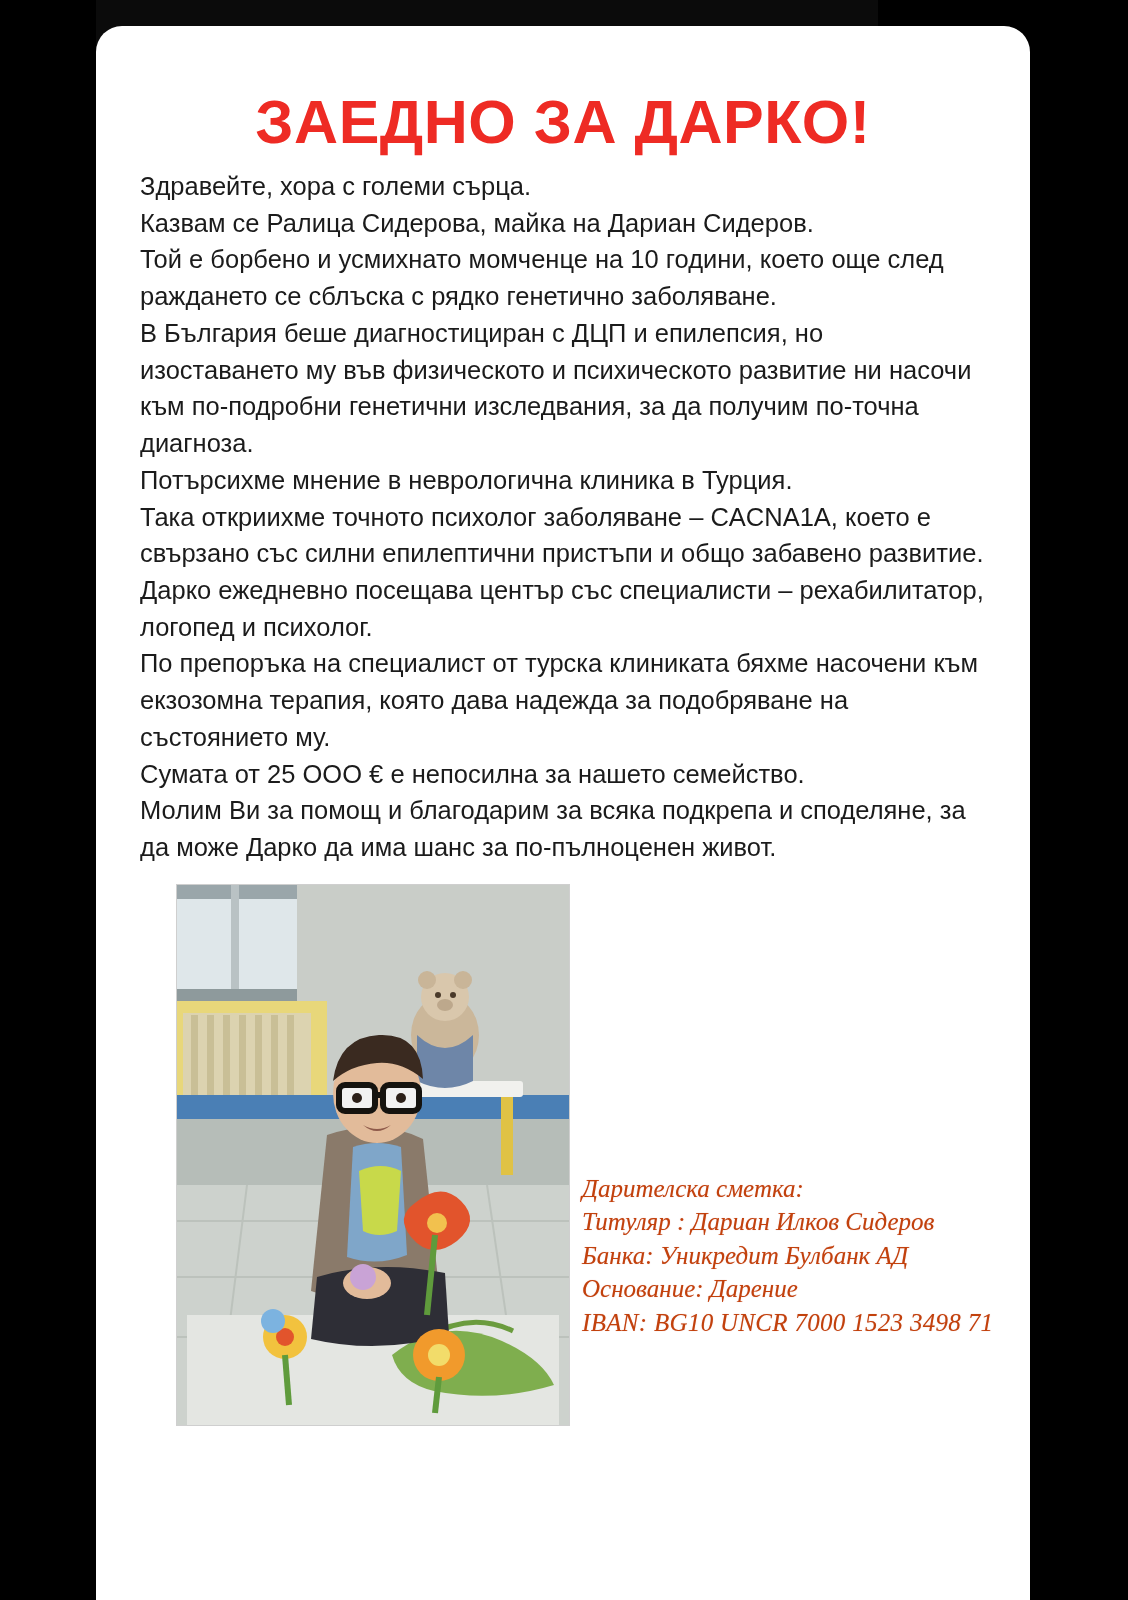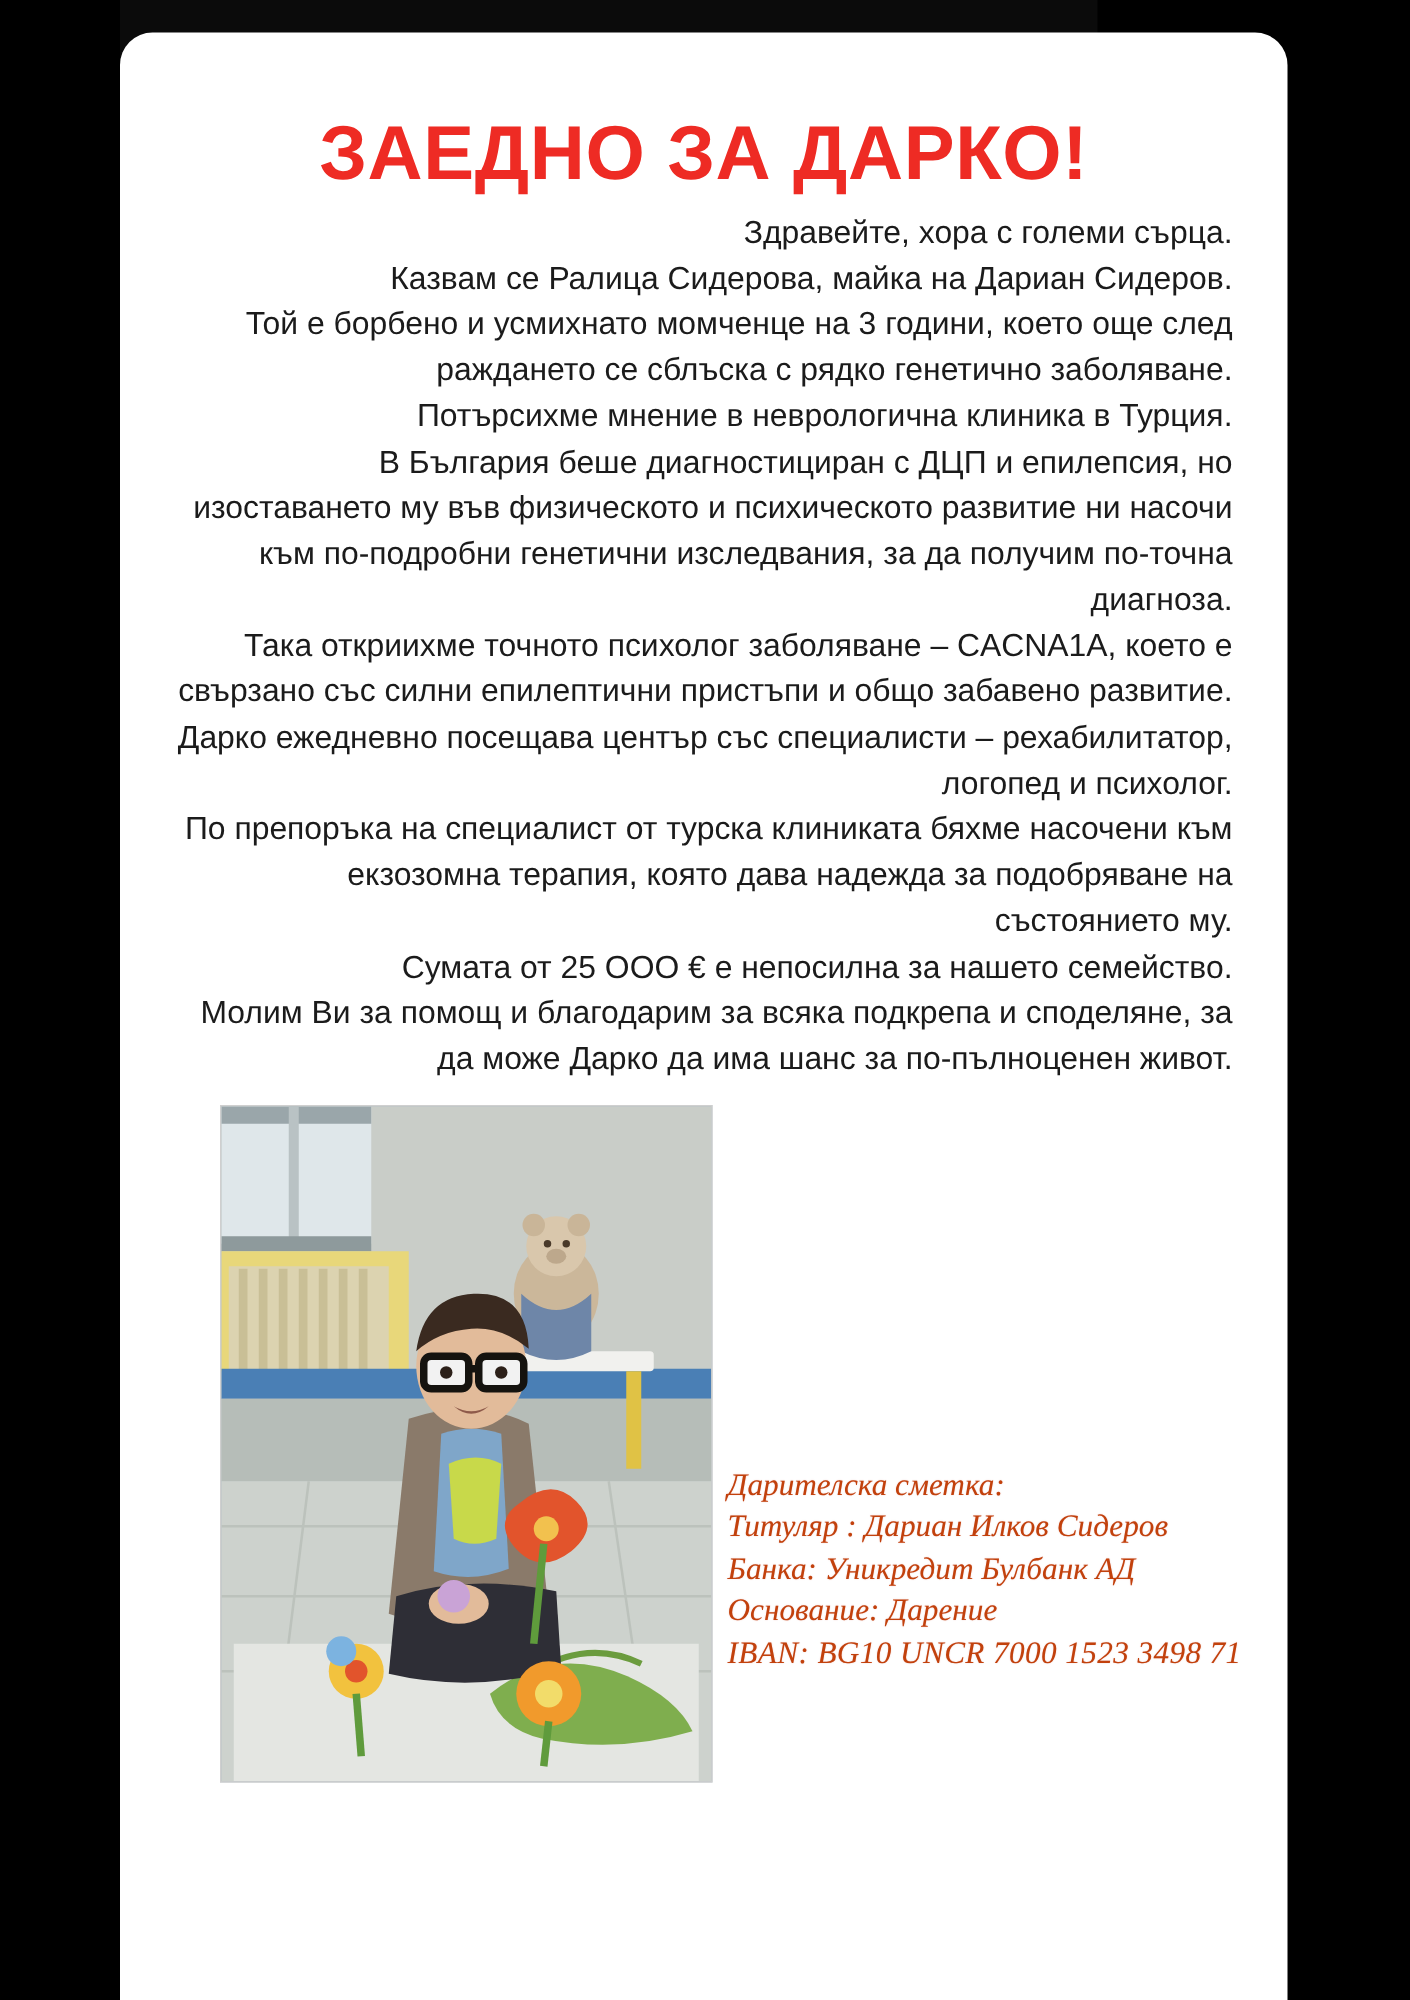--- a/index.html
+++ b/index.html
@@ -48,21 +48,21 @@
     text-align: center;
     color: #ee2b24;
     font-weight: bold;
     font-size: 61px;
     letter-spacing: 0.5px;
     line-height: 1.05;
     margin: 18px 0 14px 0;
     font-family: "Liberation Sans", sans-serif;
   }
   .body-text {
-    text-align: right;
+    text-align: left;
     color: #1b1b1b;
     font-size: 25.5px;
     line-height: 1.44;
     font-family: "Liberation Sans", sans-serif;
     padding: 0 4px;
   }
   .body-text p {
     margin: 0;
   }
   .lower {
@@ -104,23 +104,23 @@
   <div class="gutter-right"></div>
 
   <div class="card">
     <div class="content">
 
       <h1 class="headline">ЗАЕДНО ЗА ДАРКО!</h1>
 
       <div class="body-text">
         <p>Здравейте, хора с големи сърца.</p>
         <p>Казвам се Ралица Сидерова, майка на Дариан Сидеров.</p>
-        <p>Той е борбено и усмихнато момченце на 3 години, което още след раждането се сблъска с рядко генетично заболяване.</p>
+        <p>Той е борбено и усмихнато момченце на 10 години, което още след раждането се сблъска с рядко генетично заболяване.</p>
+        <p>В България беше диагностициран с ДЦП и епилепсия, но изоставането му във физическото и психическото развитие ни насочи към по-подробни генетични изследвания, за да получим по-точна диагноза.</p>
         <p>Потърсихме мнение в неврологична клиника в Турция.</p>
-        <p>В България беше диагностициран с ДЦП и епилепсия, но изоставането му във физическото и психическото развитие ни насочи към по-подробни генетични изследвания, за да получим по-точна диагноза.</p>
         <p>Така откриихме точното психолог заболяване – CACNA1A, което е свързано със силни епилептични пристъпи и общо забавено развитие.</p>
         <p>Дарко ежедневно посещава център със специалисти – рехабилитатор, логопед и психолог.</p>
         <p>По препоръка на специалист от турска клиниката бяхме насочени към екзозомна терапия, която дава надежда за подобряване на състоянието му.</p>
         <p>Сумата от 25 ООО € е непосилна за нашето семейство.</p>
         <p>Молим Ви за помощ и благодарим за всяка подкрепа и споделяне, за да може Дарко да има шанс за по-пълноценен живот.</p>
       </div>
 
       <div class="lower">
 
         <div class="photo">

